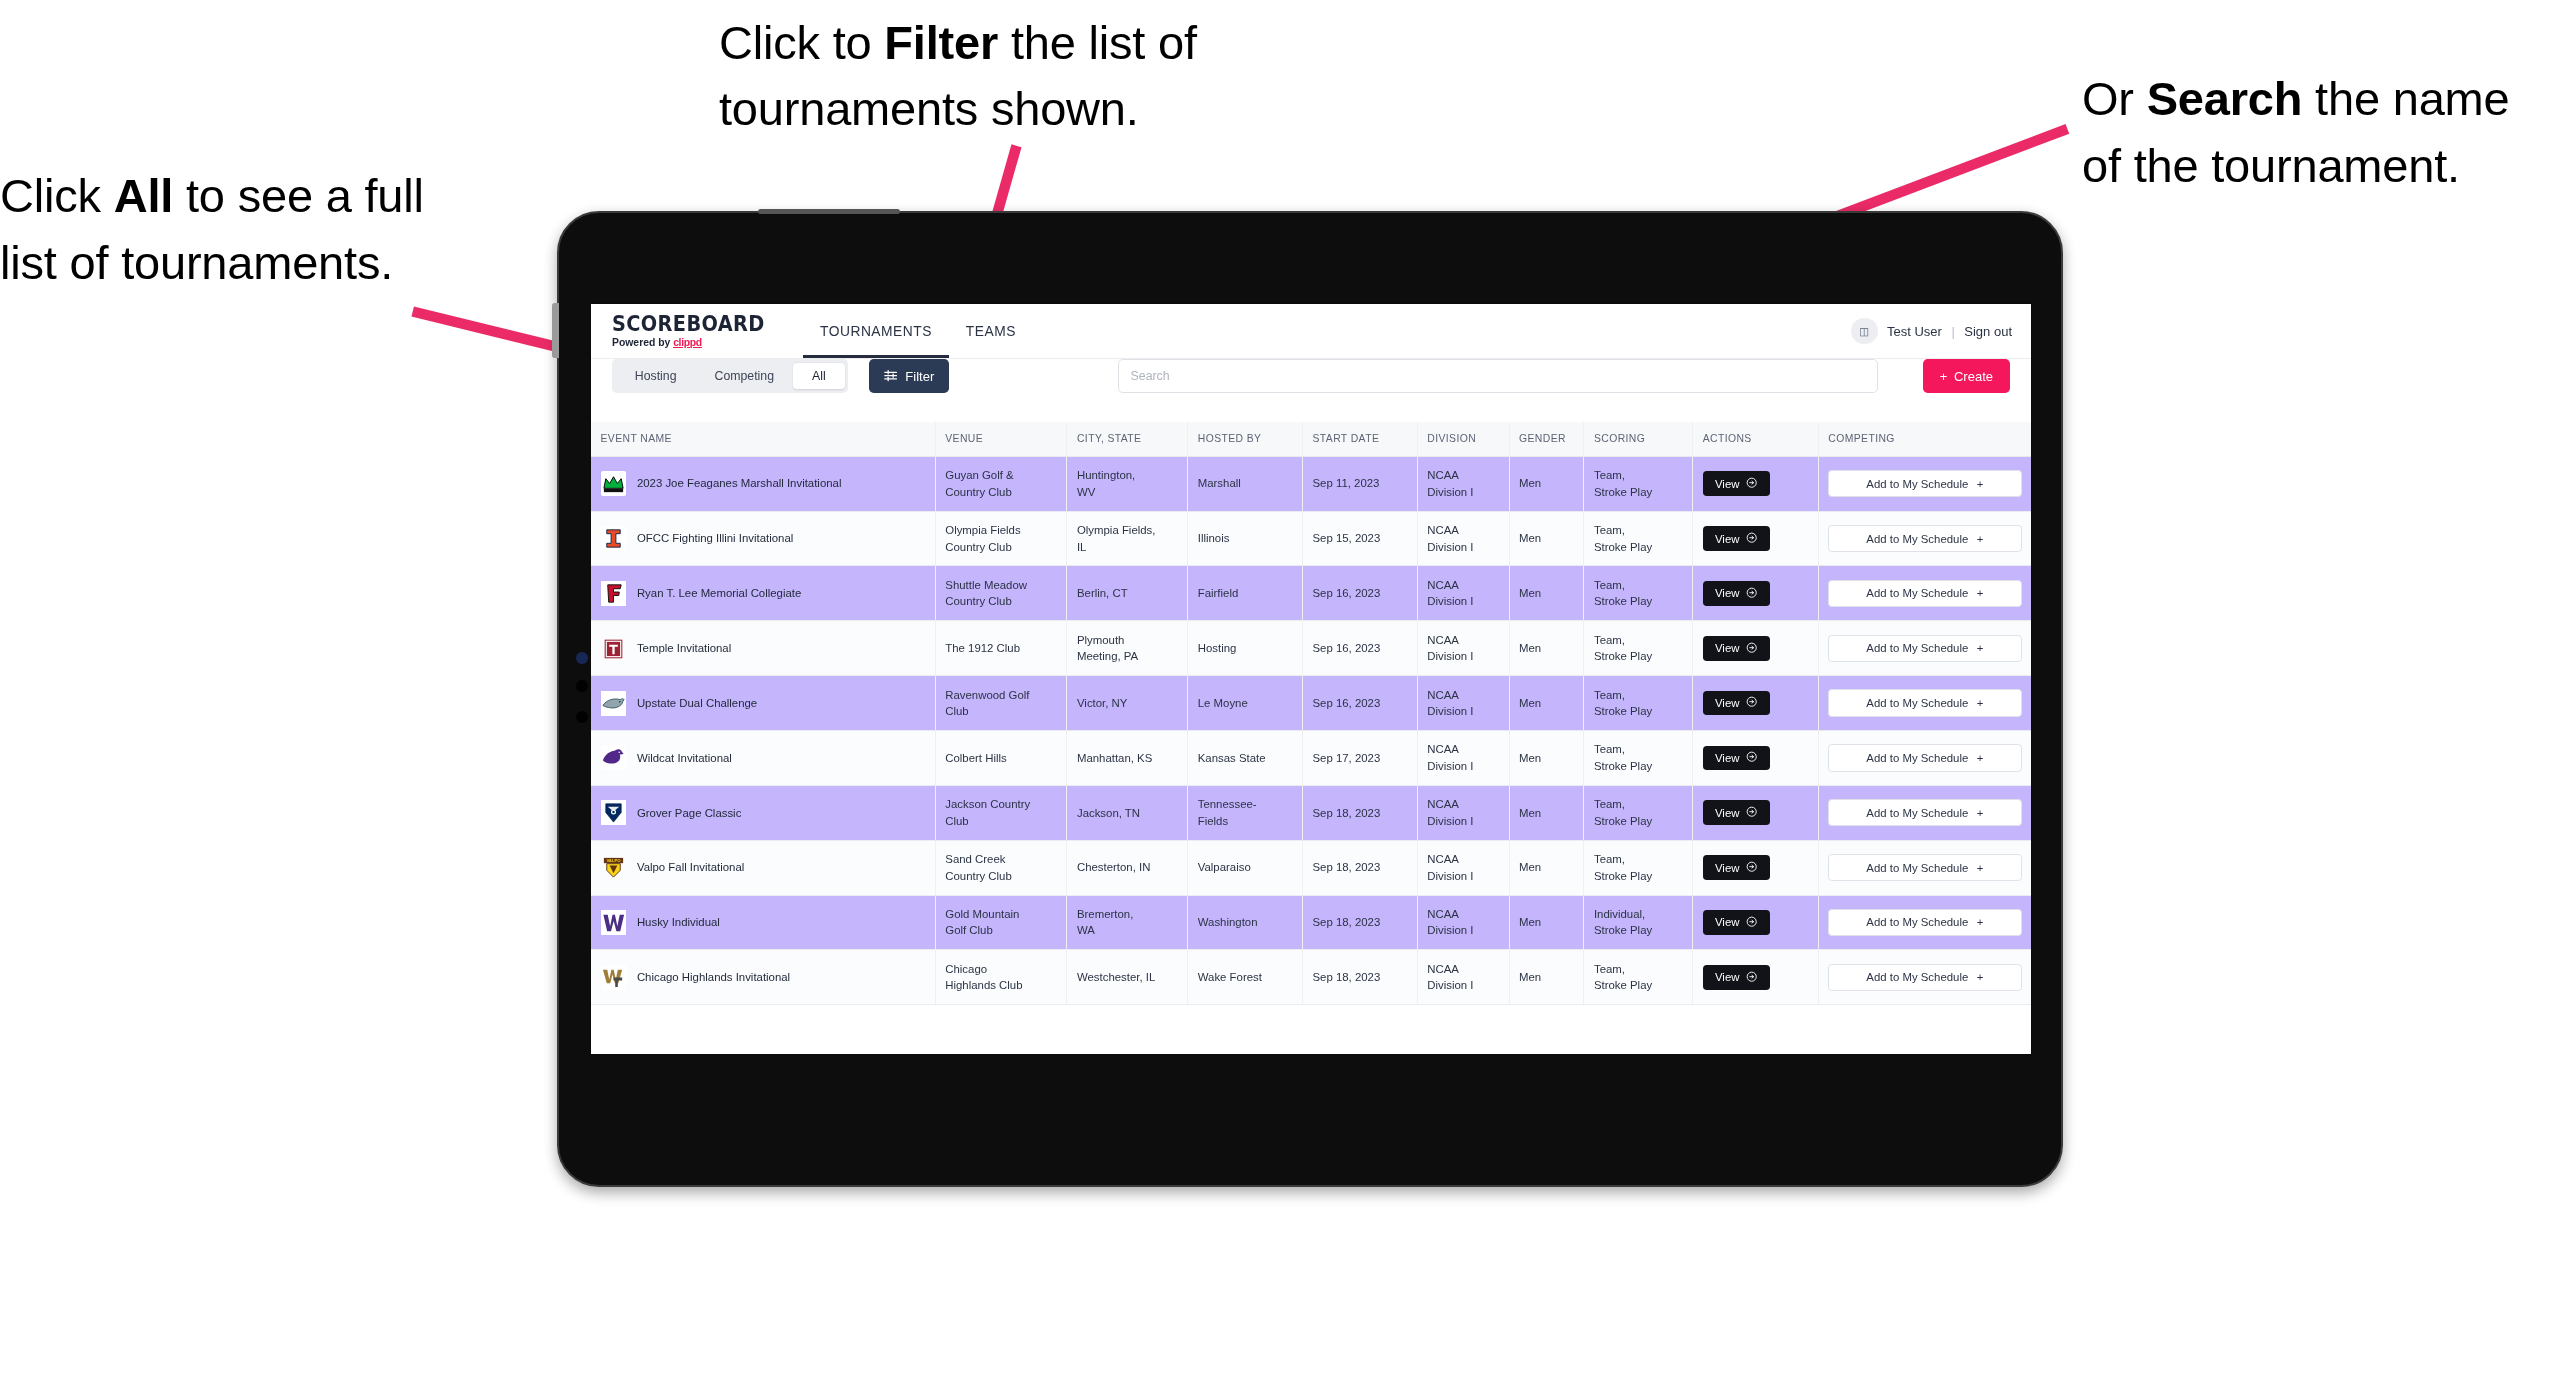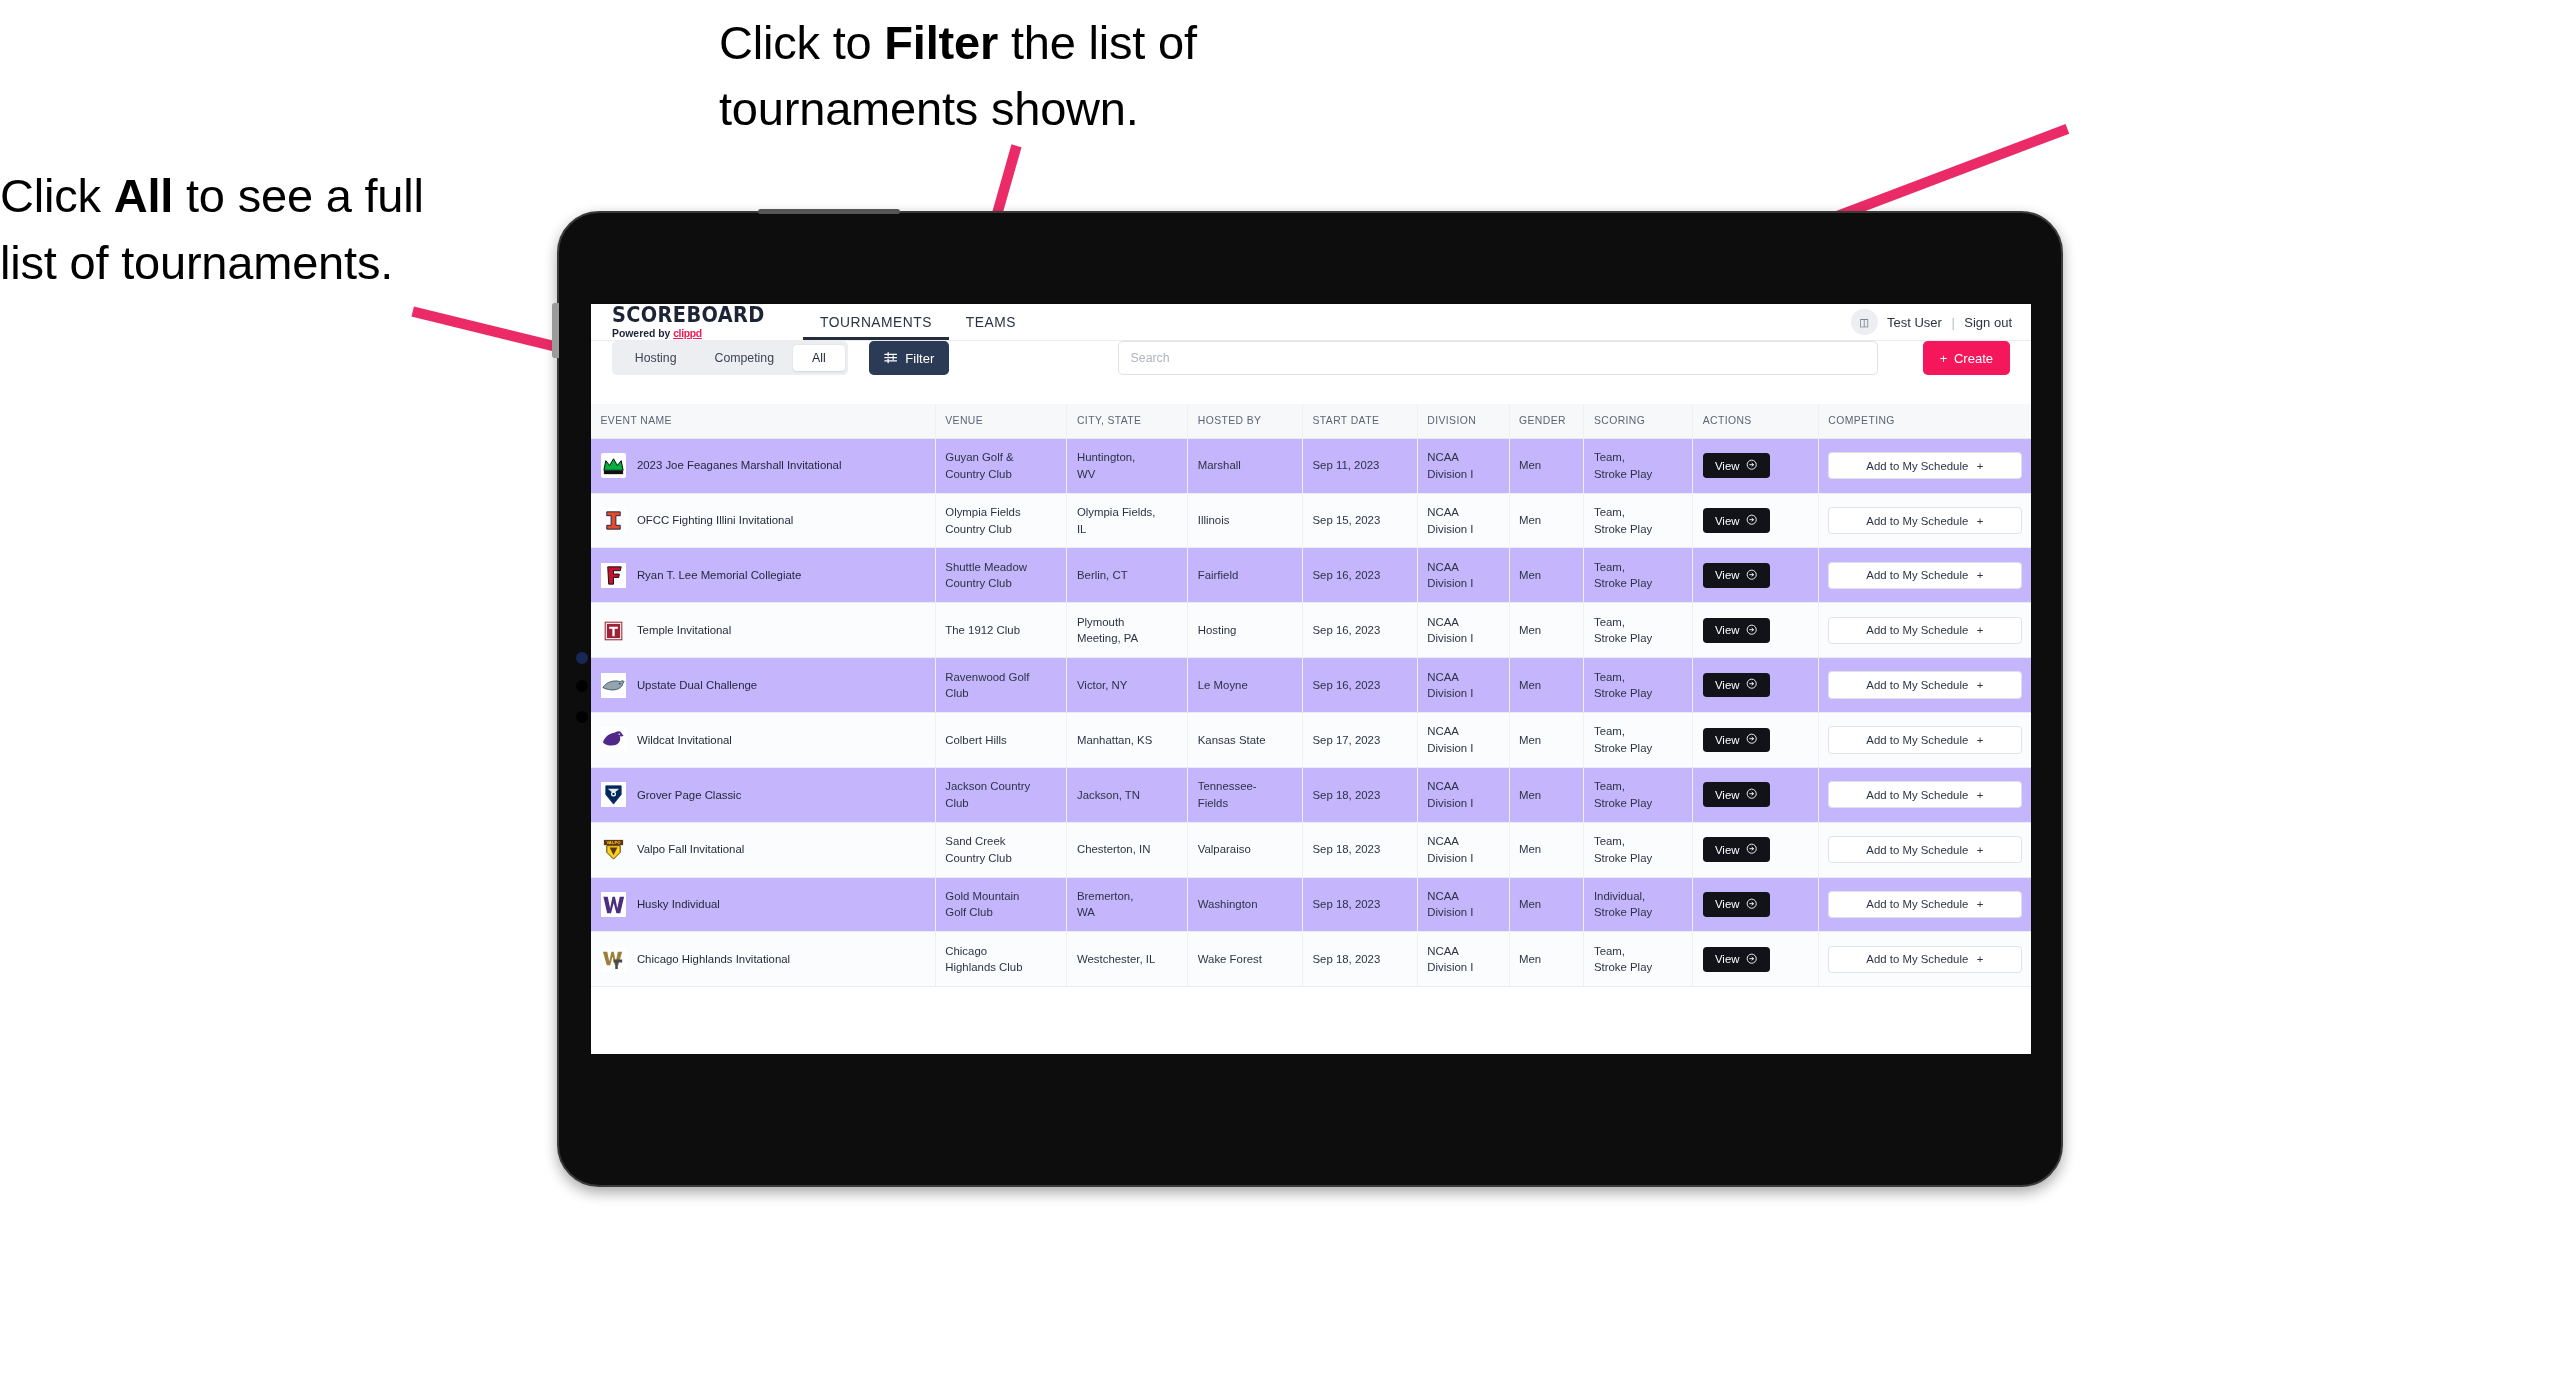--- a/index.html
+++ b/index.html
@@ -62,21 +62,21 @@
     position: absolute;
     left: 32px; top: 91px;
     width: 1440px; height: 750px;
     background: #ffffff;
     overflow: hidden;
     box-shadow: 0 0 1.9px rgba(0,0,0,.4);
   }
 
   
   #appbar {
-    height: 37px; background:#fff;
+    height: 55px; background:#fff;
     display:flex; align-items:stretch;
     border-bottom: 0.9px solid #ececee;
     position: relative;
   }
   #brand {
     display:flex; flex-direction:column; justify-content:center;
     padding-left: 21px; padding-right: 25px;
   }
   #brand-title {
     font-family: "DejaVu Sans", sans-serif;
@@ -185,20 +185,21 @@
   }
   .cell-2line { white-space: pre-line; }
 </style>
 </head>
 <body>
 
 <div id="stage">
 
   <div class="callout" id="callout-all"><span>Click </span><b>All</b><span> to see a full list of tournaments.</span></div>
   <div class="callout" id="callout-filter"><span>Click to </span><b>Filter</b><span> the list of tournaments shown.</span></div>
+  <div class="callout" id="callout-search"><span>Or </span><b>Search</b><span> the name of the tournament.</span></div>
 
   <svg class="arrow-svg" style="left:408px;top:304px;width:437px;height:123px" viewBox="0 0 460 130">
     <defs>
       <marker id="ah1" markerWidth="6" markerHeight="6" refX="4.6" refY="3" orient="auto">
         <path d="M0,0 L6,3 L0,6 z" fill="#ea2b68"></path>
       </marker>
     </defs>
     <line x1="4" y1="8" x2="420" y2="110" stroke="#ea2b68" stroke-width="11" marker-end="url(#ah1)"></line>
   </svg>
 

